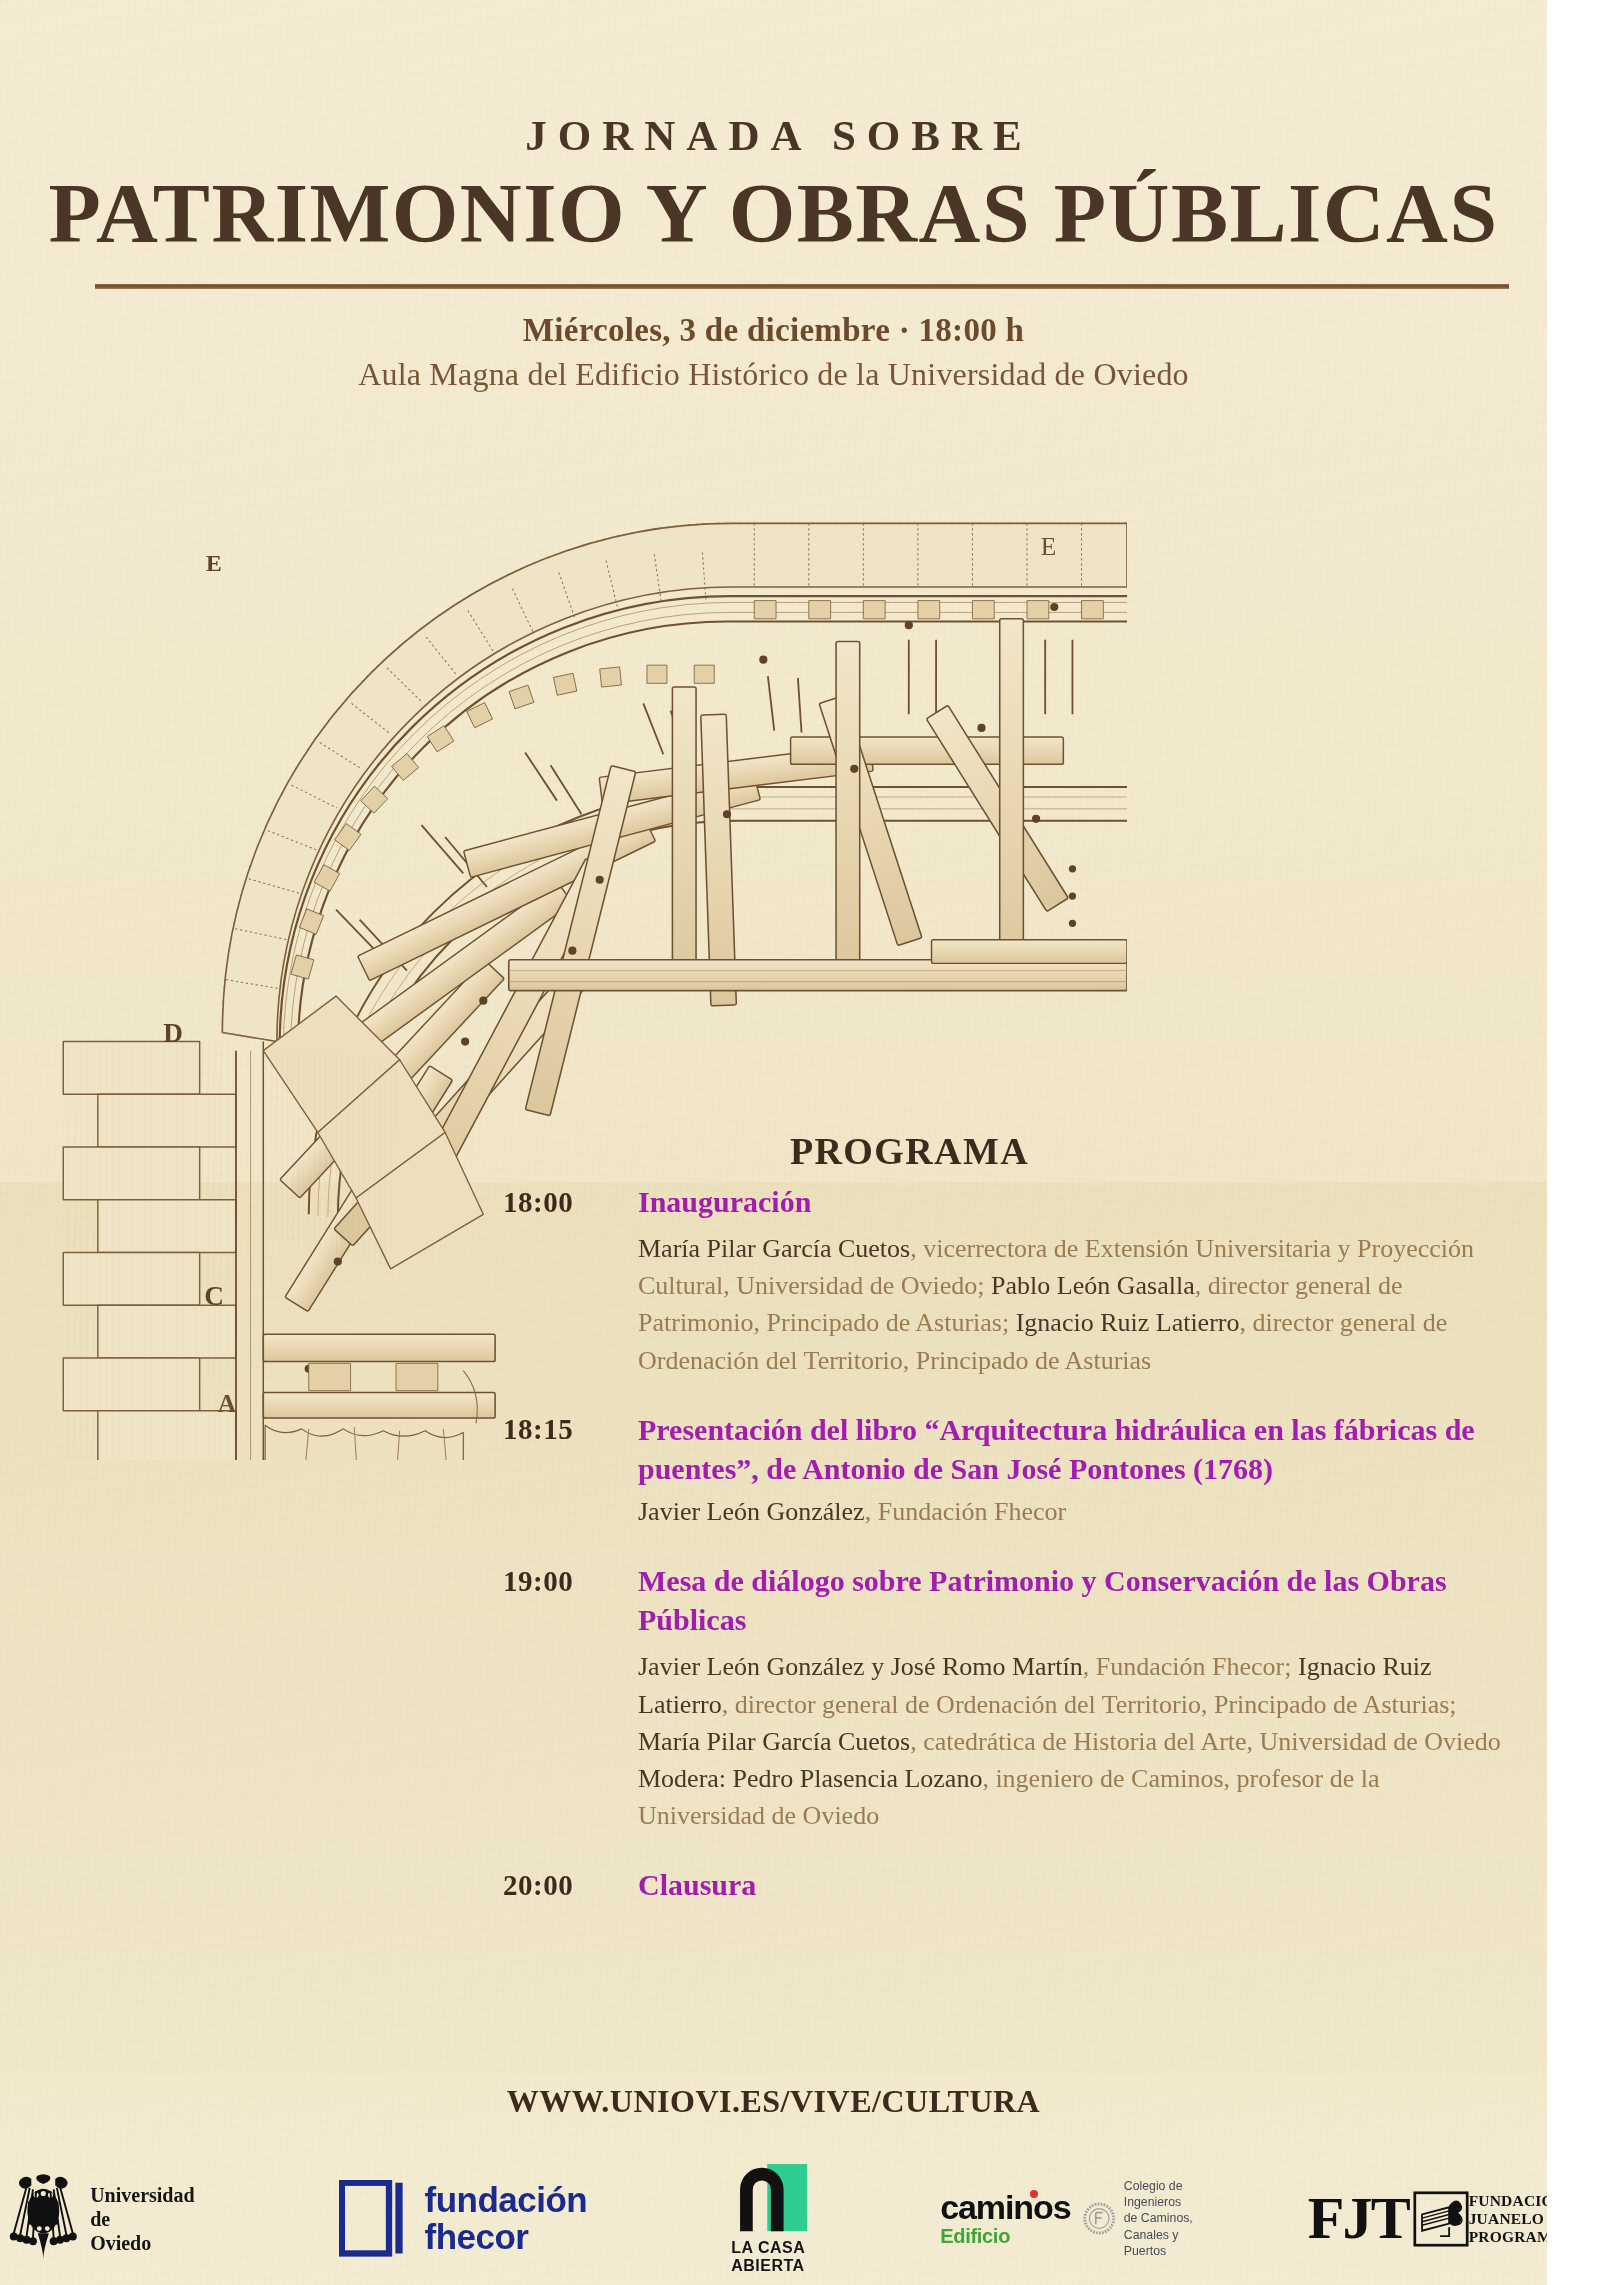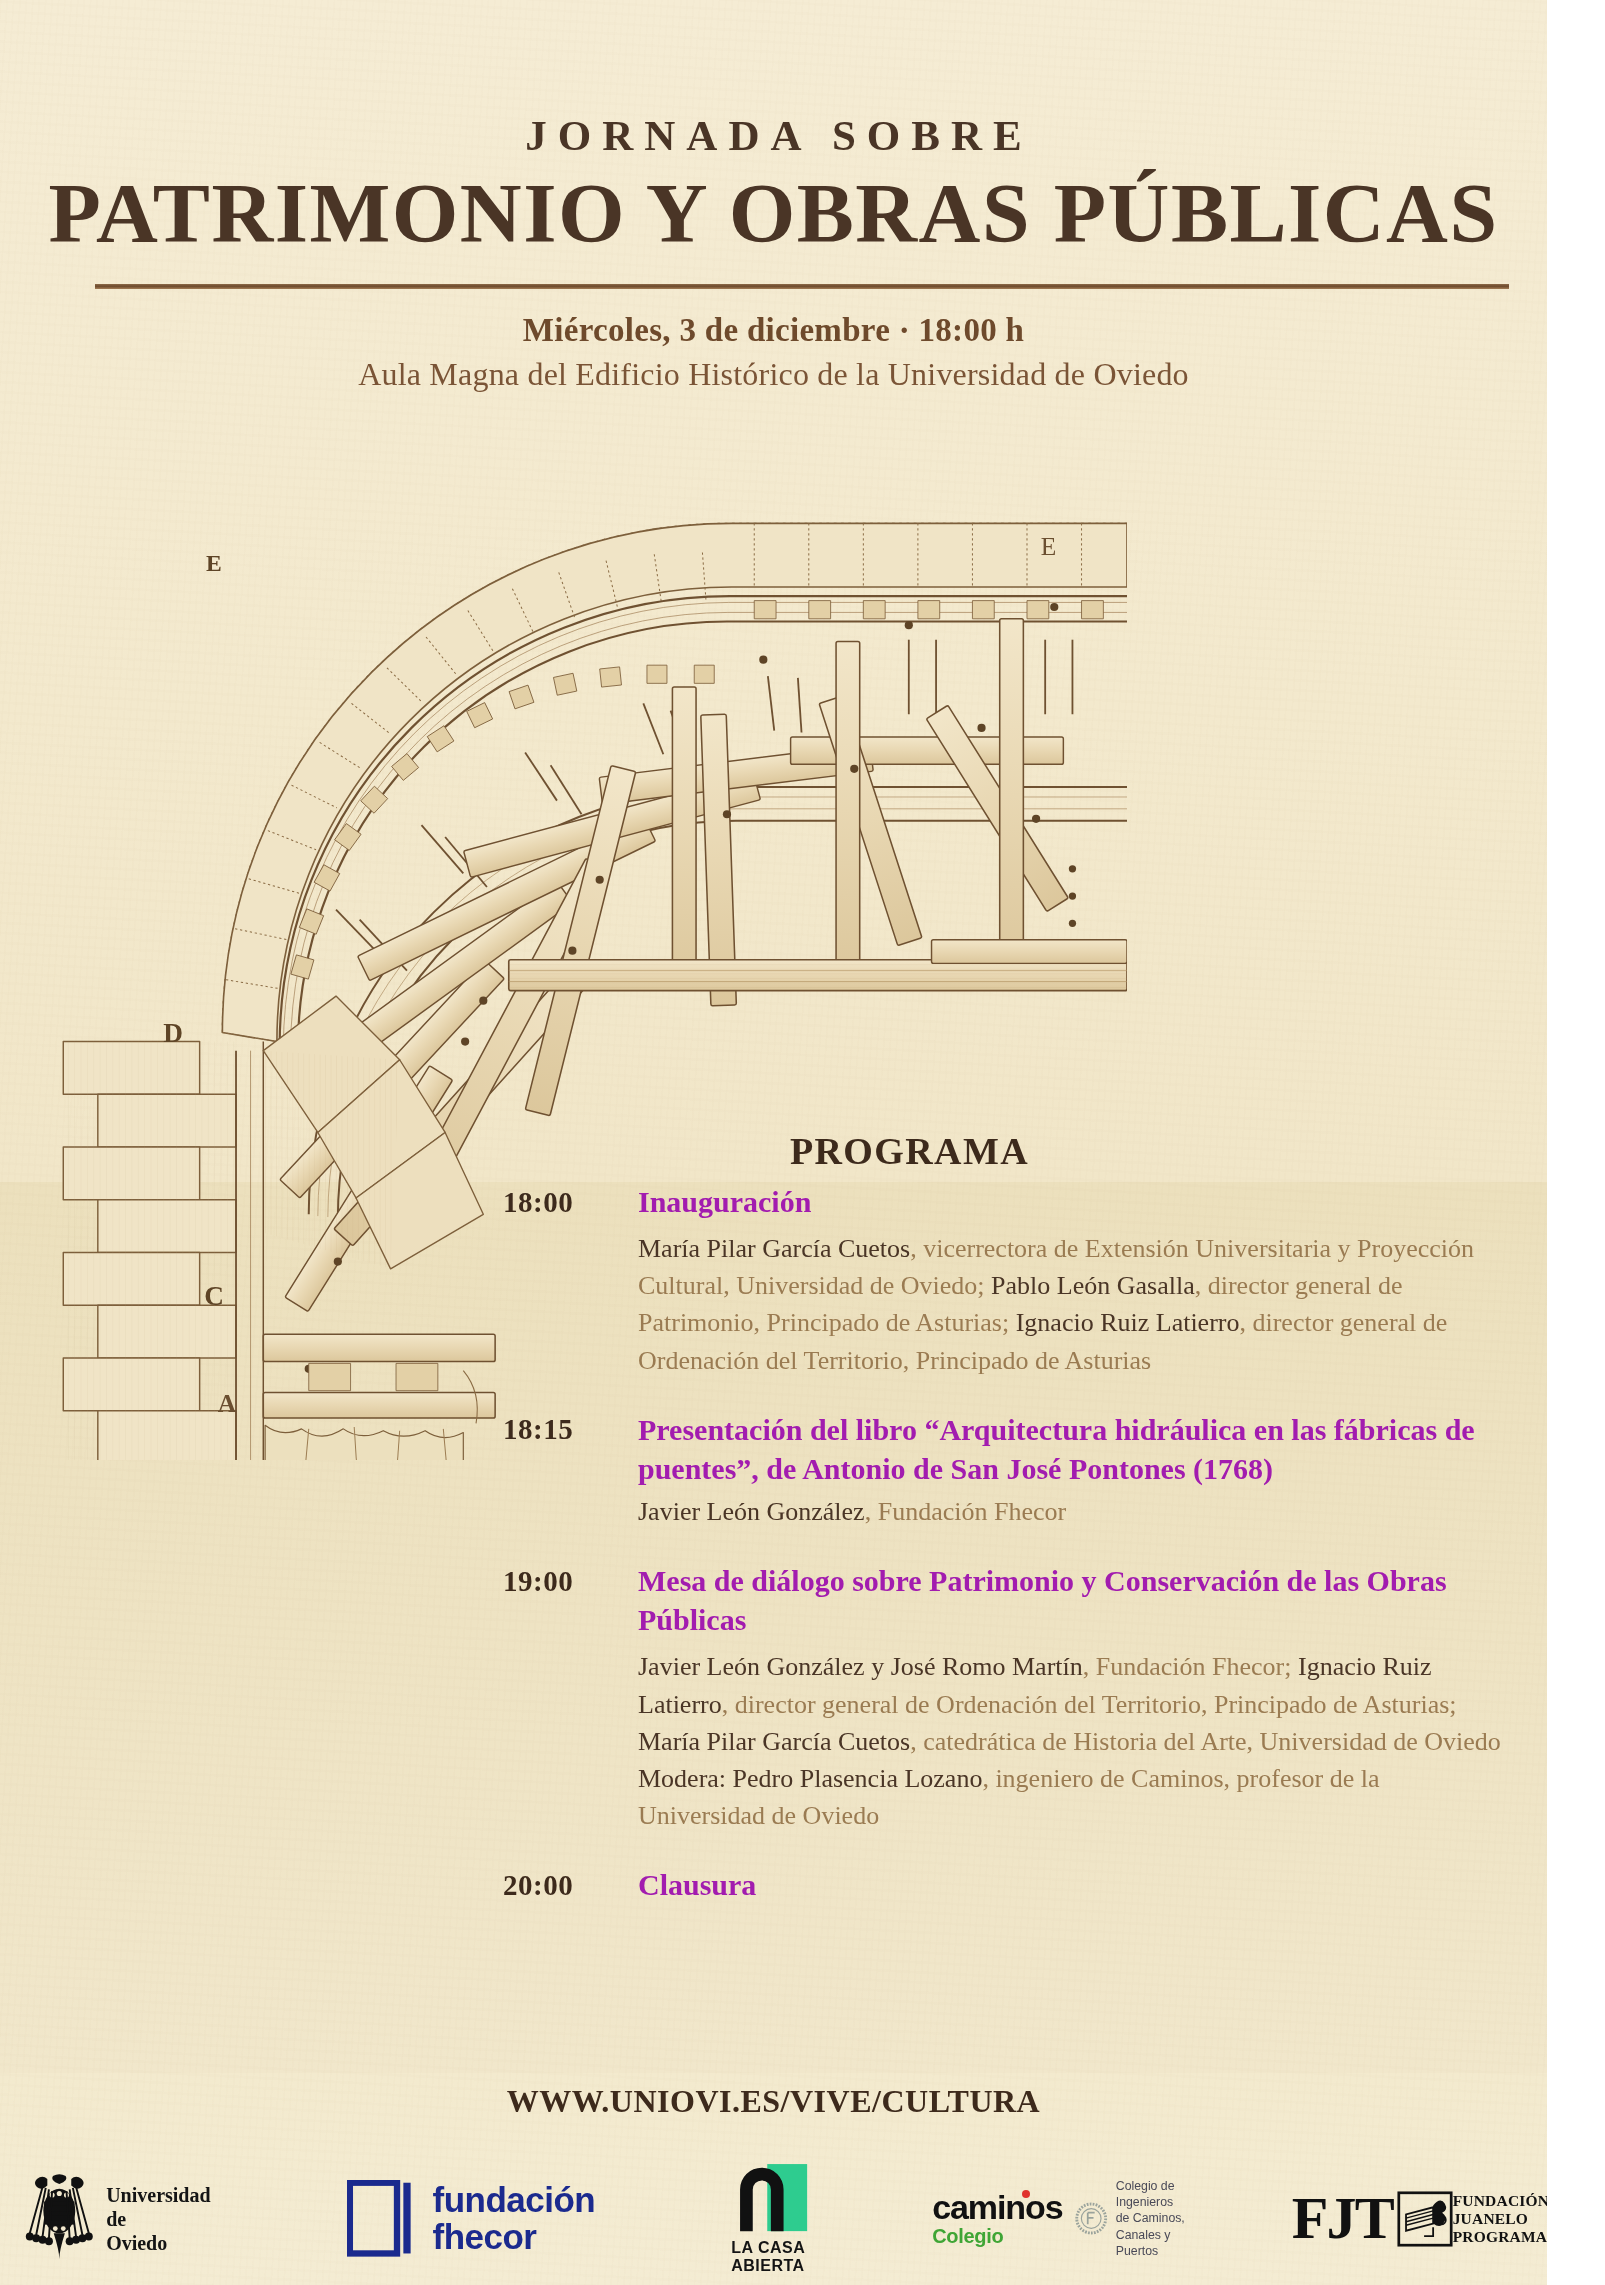--- a/index.html
+++ b/index.html
@@ -166,21 +166,21 @@
   
   .footer {
     position: absolute;
     left: 0;
     top: 2155px;
     width: 100%;
     height: 127px;
     display: flex;
     align-items: center;
     justify-content: center;
-    gap: 0;
+    gap: 8px;
   }
   .logo { display: flex; align-items: center; }
 
   .logo-uniovi { margin-left: 27px; }
   .uniovi-text {
     font-family: "Liberation Serif", serif;
     font-size: 20px;
     font-weight: 700;
     color: #141414;
     line-height: 1.2;
@@ -612,21 +612,21 @@
       </svg>
       <div class="casa-text">LA CASA ABIERTA</div>
     </div>
 
     <div class="logo logo-caminos">
       <div>
         <div class="caminos-word">
           <span>caminos</span>
           <span style="position:absolute;left:90px;top:-0.9px;width:8.2px;height:8.2px;border-radius:50%;background:#e0322c"></span>
         </div>
-        <div class="caminos-sub">Colegio</div>
+        <div class="caminos-sub">Edificio</div>
       </div>
       <svg width="51" height="51" viewBox="0 0 56 56" style="margin-left:12.7px">
         <circle cx="28" cy="28" r="25" fill="none" stroke="#9aa39c" stroke-width="5" stroke-dasharray="3 2.2"></circle>
         <circle cx="28" cy="28" r="17" fill="none" stroke="#9aa39c" stroke-width="2"></circle>
         <path d="M22 18 L22 38 M22 18 L34 18 M22 27 L32 27" stroke="#9aa39c" stroke-width="3" fill="none"></path>
       </svg>
       <div class="cicc-text">
         <div>Colegio de Ingenieros</div>
         <div>de Caminos,</div>
         <div>Canales y Puertos</div>

